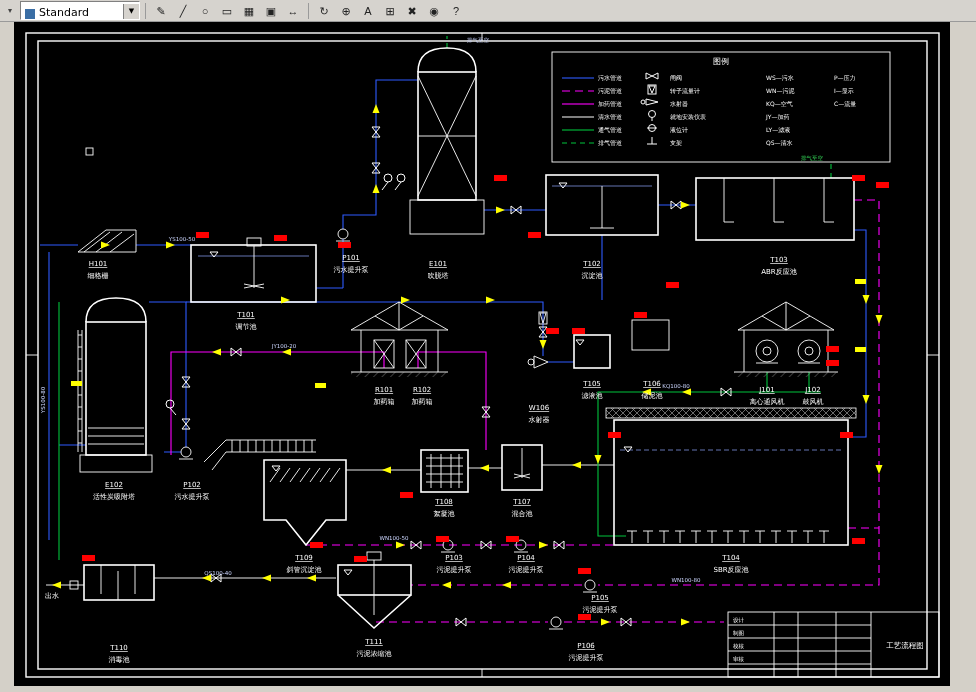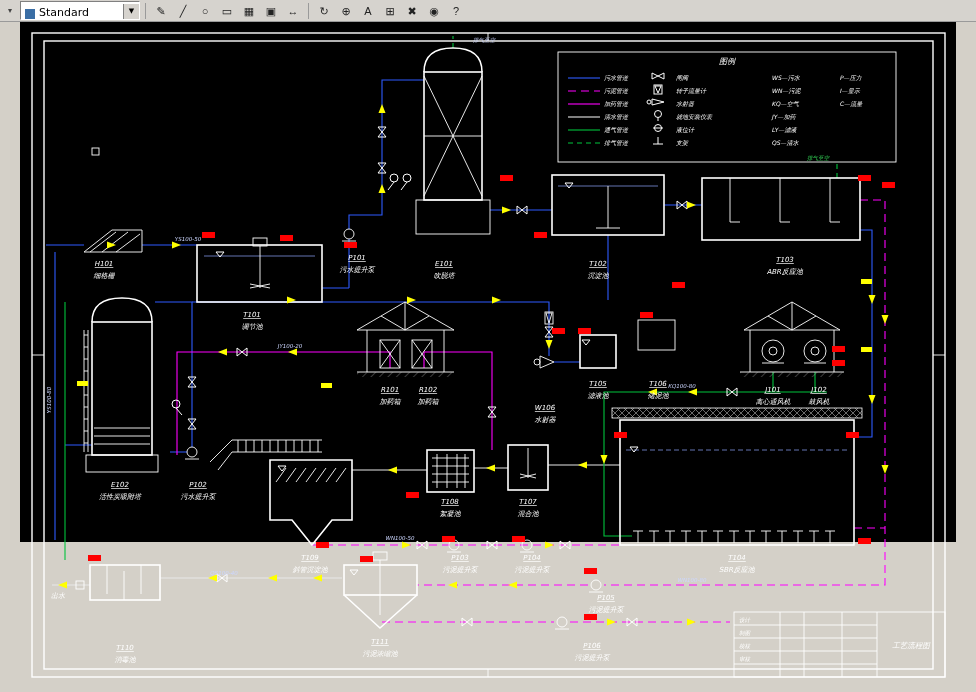--- a/index.html
+++ b/index.html
@@ -15,21 +15,21 @@
     border-top:1px solid #808080;border-left:1px solid #808080;
     border-bottom:1px solid #fff;border-right:1px solid #fff;font-size:11px;}
   .combo-icon{width:10px;height:10px;background:#3a6ea5;margin:0 4px;flex:0 0 auto;}
   .combo-val{flex:1 1 auto;white-space:nowrap;overflow:hidden;}
   .combo-arrow{width:15px;height:15px;background:#d6d3ce;border-left:1px solid #808080;
     font-size:7px;text-align:center;line-height:15px;flex:0 0 auto;}
   .tbtn{width:20px;height:18px;background:#d6d3ce;border:1px solid #d6d3ce;
     font-size:11px;line-height:14px;padding:0;color:#222;}
   .sep{width:1px;height:16px;background:#9a9a9a;margin:0 3px;}
   
-  .canvas{position:absolute;left:20px;top:22px;width:936px;height:520px;background:#000;font-style:italic;}
+  .canvas{position:absolute;left:14px;top:22px;width:936px;height:664px;background:#000;}
   svg{display:block;}
   svg text{font-family:"DejaVu Sans",sans-serif;}
   .p{fill:none;stroke-width:1.1;}
   .b{stroke:#2e5bff;} .m{stroke:#ff00ff;} .g{stroke:#00c33c;} .w2{stroke:#e8e8e8;}
   .wthin{stroke:#8fa8ff;stroke-width:.7;fill:none;}
   .dash{stroke-dasharray:8 5;} .dashg{stroke-dasharray:5 4;}
   .eq{fill:none;stroke:#fff;stroke-width:1.6;}
   .eqthin{fill:none;stroke:#fff;stroke-width:.9;}
   .frame{fill:none;stroke:#fff;stroke-width:1.4;}
   .rmk{fill:#ff0000;} .ymk{fill:#ffff00;} .ar{fill:#ffff00;}

